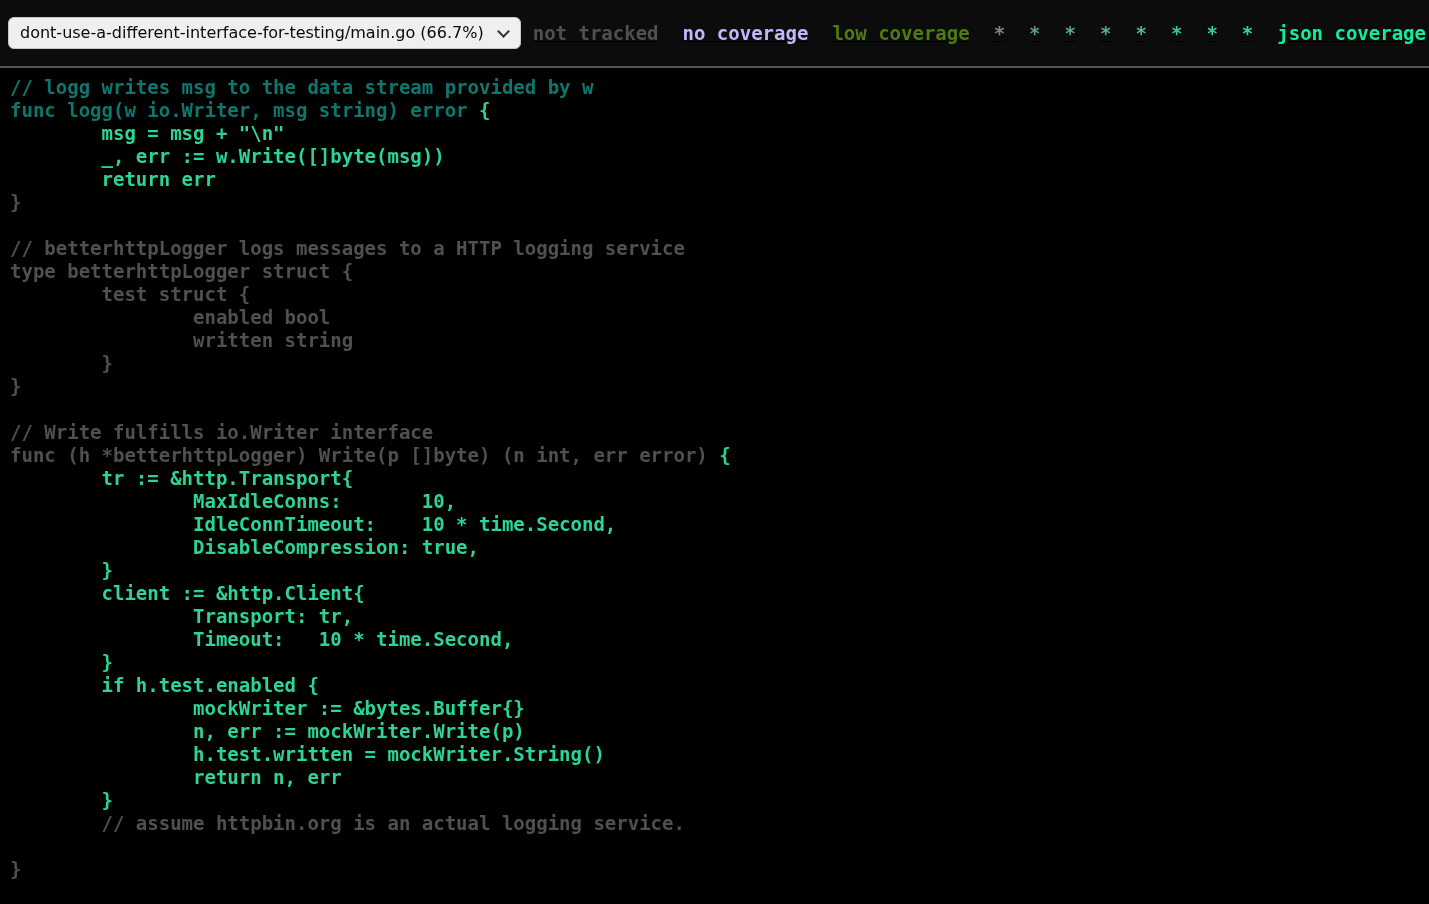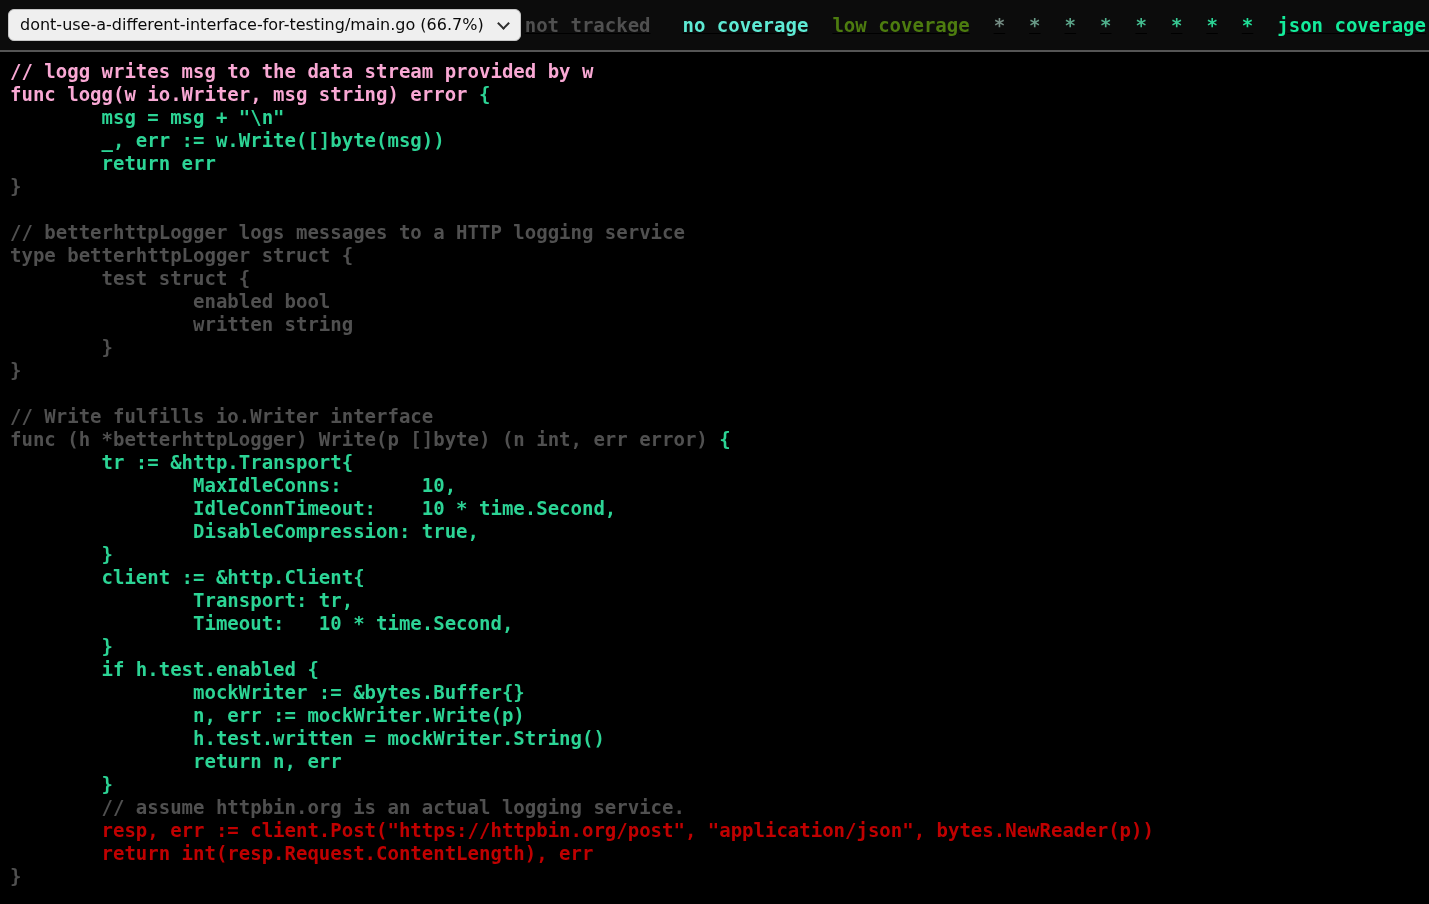--- a/index.html
+++ b/index.html
@@ -5,21 +5,21 @@
   * { margin: 0; padding: 0; box-sizing: border-box; }
   html, body {
     width: 1429px; height: 904px;
     background: #000000;
     overflow: hidden;
   }
   #topbar {
     display: flex;
     justify-content: space-between;
     align-items: center;
-    height: 52px;
+    height: 68px;
     background: #0c0c0c;
     border-bottom: 2px solid #555555;
     padding: 0 3px 0 8px;
   }
   .select-wrap { position: relative; display: inline-block; }
   select {
     appearance: none;
     -webkit-appearance: none;
     -moz-appearance: none;
     font: 16px "DejaVu Sans", "Liberation Sans", sans-serif;
@@ -61,35 +61,35 @@
 
 <div id="topbar">
   <div class="select-wrap">
     <select id="files">
       <option>dont-use-a-different-interface-for-testing/main.go (66.7%)</option>
     </select>
     <span class="chevron"></span>
   </div>
   <div id="legend">
       <span style="color: rgb(80, 80, 80);">not tracked</span>
-      <span style="color: #5eead4; margin-left: 8px;">no coverage</span>
+      <span style="color: #c4b5fd;">no coverage</span>
       <span style="color: #4d7c0f;">low coverage</span>
       <span style="color: rgb(116, 140, 131);">*</span>
       <span style="color: rgb(104, 152, 134);">*</span>
       <span style="color: rgb(92, 164, 137);">*</span>
       <span style="color: rgb(80, 176, 140);">*</span>
       <span style="color: rgb(68, 188, 143);">*</span>
       <span style="color: rgb(56, 200, 146);">*</span>
       <span style="color: rgb(44, 212, 149);">*</span>
       <span style="color: rgb(32, 224, 152);">*</span>
       <span style="color: rgb(20, 236, 155);">json coverage</span>
     </div>
 </div>
 
-<pre id="content"><span style="color: #f9a8d4;">// logg writes msg to the data stream provided by w
+<pre id="content"><span style="color: #0f766e;">// logg writes msg to the data stream provided by w
 func logg(w io.Writer, msg string) error </span><span style="color: rgb(44, 212, 149);">{
         msg = msg + "\n"
         _, err := w.Write([]byte(msg))
         return err</span><span style="color: rgb(80, 80, 80);">
 }
 
 // betterhttpLogger logs messages to a HTTP logging service
 type betterhttpLogger struct {
         test struct {
                 enabled bool
@@ -108,16 +108,15 @@
                 Transport: tr,
                 Timeout:   10 * time.Second,
         }
         if h.test.enabled {
                 mockWriter := &amp;bytes.Buffer{}
                 n, err := mockWriter.Write(p)
                 h.test.written = mockWriter.String()
                 return n, err
         }</span><span style="color: rgb(80, 80, 80);">
         // assume httpbin.org is an actual logging service.
-</span><span style="color: rgb(192, 0, 0);">        resp, err := client.Post("https://httpbin.org/post", "application/json", bytes.NewReader(p))
-        return int(resp.Request.ContentLength), err</span><span style="color: rgb(80, 80, 80);">
+</span><span style="color: rgb(80, 80, 80);">
 }
 </span></pre>
 
 </body></html>

